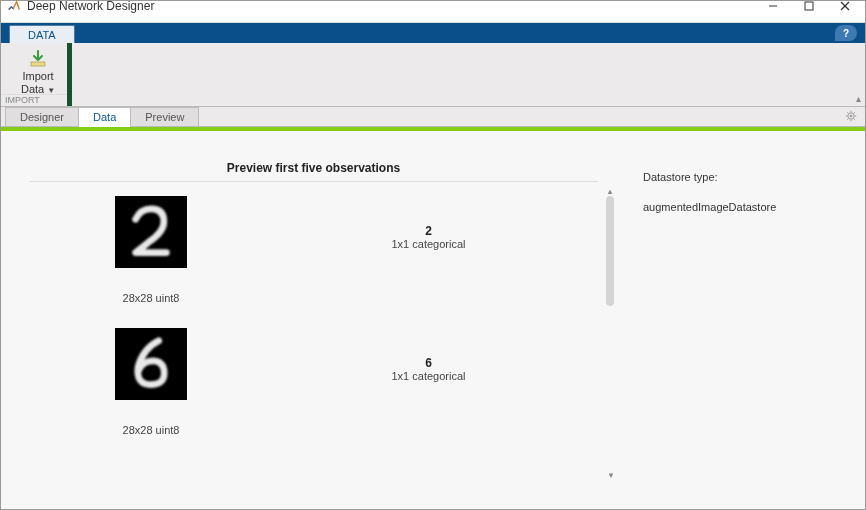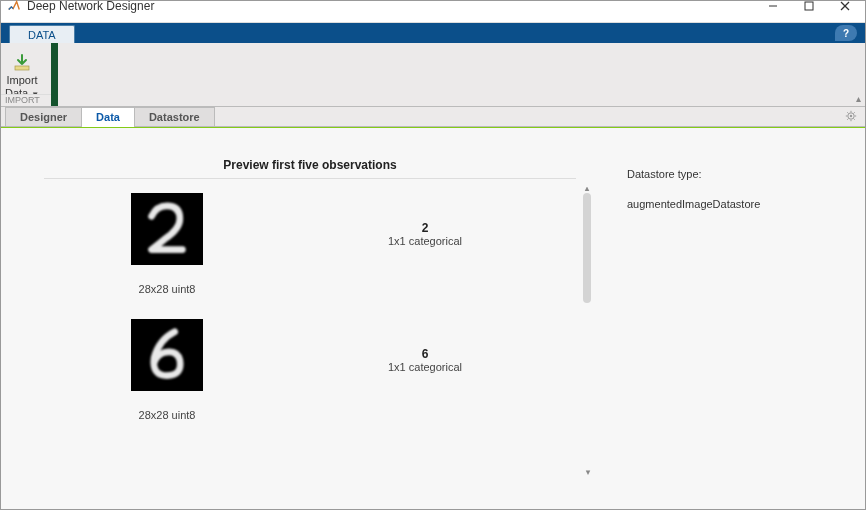--- a/index.html
+++ b/index.html
@@ -80,23 +80,23 @@
       height: 64px;
       background: #eceaea;
       border-bottom: 1px solid #bbb;
       display: flex;
       position: relative;
     }
     .tool-group {
       display: flex;
       flex-direction: column;
       align-items: center;
-      justify-content: center;
-      padding: 4px 8px 0 0;
-      border-right: 7px solid #14532d;
+      justify-content: flex-start;
+      padding: 4px 8px 0 16px;
+      border-right: 5px solid #14532d;
       position: relative;
     }
     .tool-btn {
       display: flex;
       flex-direction: column;
       align-items: center;
       gap: 1px;
       padding: 2px 4px;
       cursor: default;
     }
@@ -145,21 +145,20 @@
       height: 19px;
       padding: 0 14px;
       font-size: 11px;
       color: #555;
       background: #e0dede;
       border: 1px solid #bbb;
       border-bottom: none;
       display: flex;
       align-items: center;
       margin-right: -1px;
-      font-weight: bold;
     }
     .subtab.active {
       background: #fff;
       color: #0b59a8;
       border-top: 1px solid #bbb;
       position: relative;
       z-index: 1;
     }
     .subtab.active::after {
       content: '';
@@ -172,25 +171,25 @@
       position: absolute;
       right: 8px;
       top: 3px;
       color: #888;
       font-size: 12px;
     }
     
     .content {
       flex: 1;
       background: #f7f7f7;
-      border-top: 1px solid #84cc16;
-      position: relative;
-      padding: 10px 16px;
-      display: flex;
-      gap: 16px;
+      border-top: 4px solid #84cc16;
+      position: relative;
+      padding: 10px 0;
+      display: flex;
+      gap: 9px;
     }
     .preview-panel {
       flex: 1;
       padding: 20px 10px 0 10px;
       position: relative;
     }
     .preview-title {
       font-size: 12px;
       font-weight: bold;
       color: #222;
@@ -220,21 +219,21 @@
     }
     .digit-img {
       width: 72px; height: 72px;
       background: #000;
       display: flex; align-items: center; justify-content: center;
     }
     .digit-img svg { width: 100%; height: 100%; }
     .obs-caption {
       font-size: 11px;
       color: #444;
-      margin-top: 18px;
+      margin-top: 24px;
     }
     .obs-label-col {
       flex: 1;
       display: flex;
       flex-direction: column;
       align-items: center;
       justify-content: flex-start;
       padding-top: 28px;
     }
     .obs-label-val {
@@ -337,21 +336,21 @@
         <span class="lbl"><span>Data</span><span class="caret">▼</span></span>
       </div>
       <div class="group-label">IMPORT</div>
     </div>
     <span class="collapse-arrow">▴</span>
   </div>
 
   <div class="subtabs">
     <div class="subtab">Designer</div>
     <div class="subtab active">Data</div>
-    <div class="subtab">Datastore</div>
+    <div class="subtab">Preview</div>
     <span class="gear">
       <svg width="12" height="12" viewBox="0 0 12 12">
           <circle cx="6" cy="6" r="3.2" fill="none" stroke="#999" stroke-width="1"></circle>
           <circle cx="6" cy="6" r="1.2" fill="#999"></circle>
           <g stroke="#999" stroke-width="1">
             <line x1="6" y1="0.8" x2="6" y2="2.2"></line>
             <line x1="6" y1="9.8" x2="6" y2="11.2"></line>
             <line x1="0.8" y1="6" x2="2.2" y2="6"></line>
             <line x1="9.8" y1="6" x2="11.2" y2="6"></line>
             <line x1="2.3" y1="2.3" x2="3.3" y2="3.3"></line>

